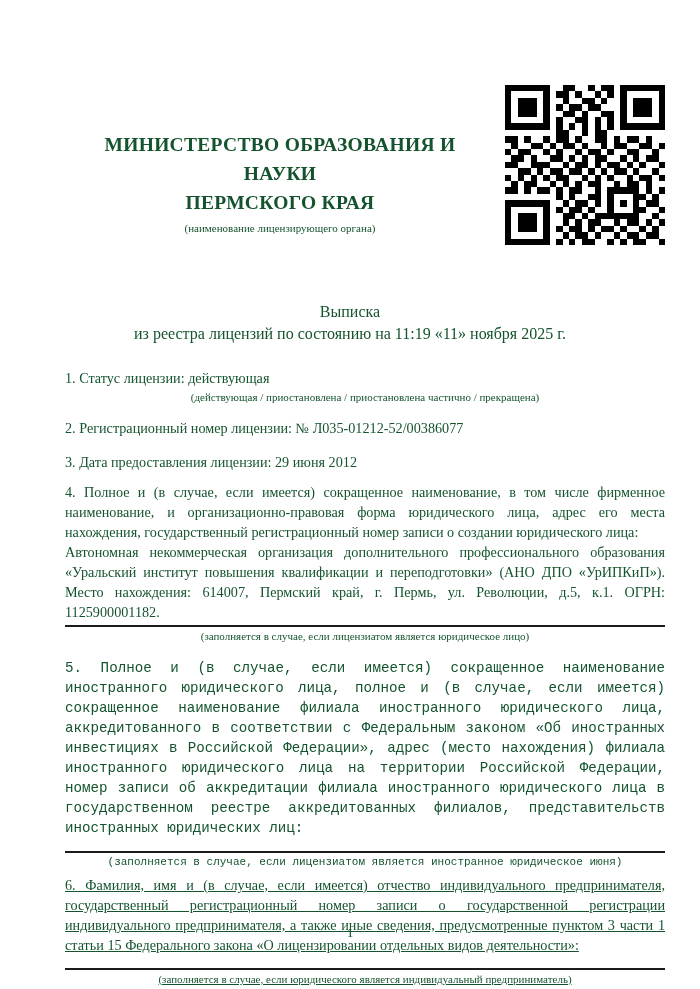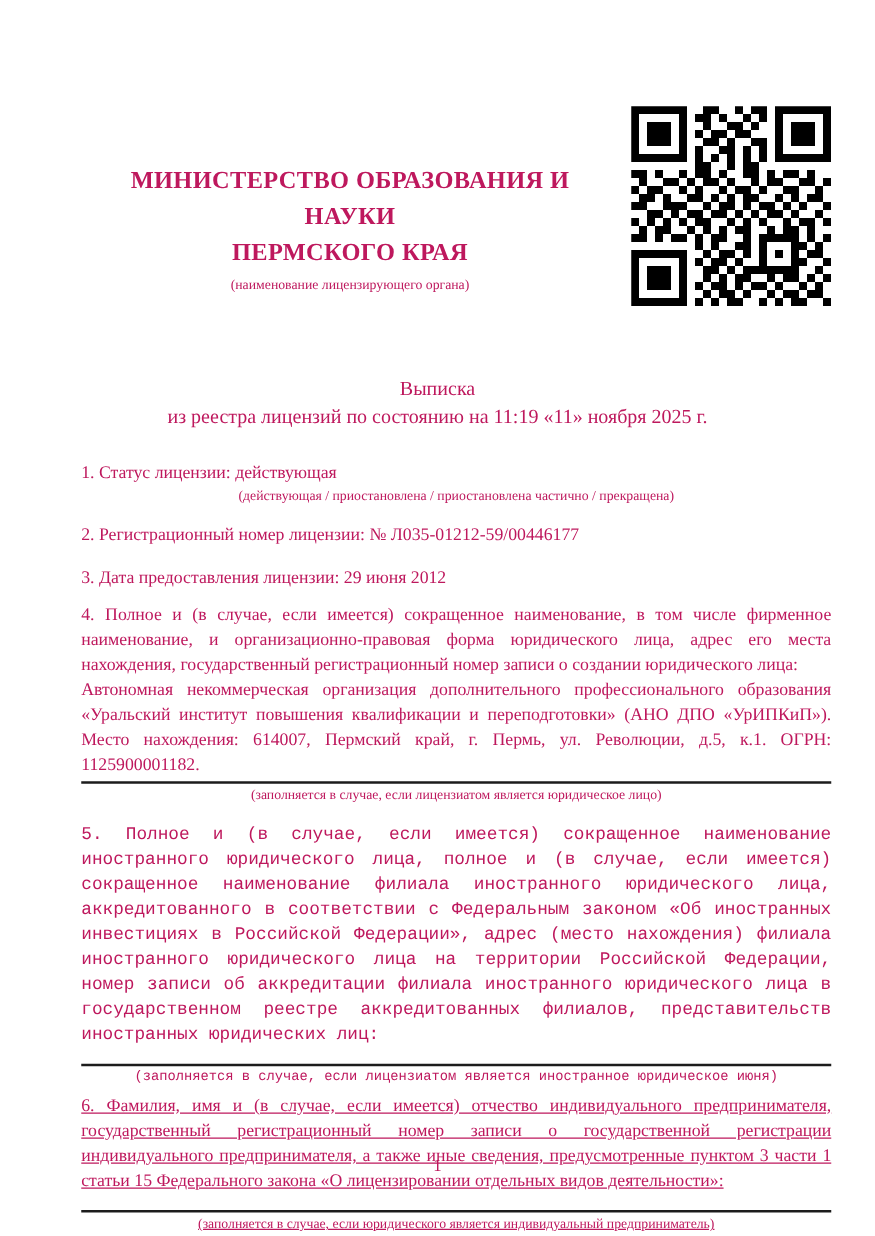--- a/index.html
+++ b/index.html
@@ -5,21 +5,21 @@
   html, body {
     margin: 0;
     padding: 0;
     background: #ffffff;
   }
   .page {
     position: relative;
     width: 700px;
     height: 989px;
     background: #ffffff;
-    color: #be185d;
+    color: #14532d;
     font-family: "Liberation Serif", "DejaVu Serif", serif;
     overflow: hidden;
   }
 
   
   .ministry-block {
     position: absolute;
     top: 130px;
     left: 68px;
     width: 424px;
@@ -451,21 +451,21 @@
   </div>
 
   <div class="content">
 
     <div class="item item-1">
       <p>1. Статус лицензии: действующая</p>
       <div class="note">(действующая / приостановлена / приостановлена частично / прекращена)</div>
     </div>
 
     <div class="item item-2">
-      <p>2. Регистрационный номер лицензии: № Л035-01212-59/00446177</p>
+      <p>2. Регистрационный номер лицензии: № Л035-01212-52/00386077</p>
     </div>
 
     <div class="item item-3">
       <p>3. Дата предоставления лицензии: 29 июня 2012</p>
     </div>
 
     <div class="item item-4">
       <p class="just">4. Полное и (в случае, если имеется) сокращенное наименование, в том числе фирменное наименование, и организационно-правовая форма юридического лица, адрес его места нахождения, государственный регистрационный номер записи о создании юридического лица:</p>
       <p class="just">Автономная некоммерческая организация дополнительного профессионального образования «Уральский институт повышения квалификации и переподготовки» (АНО ДПО «УрИПКиП»). Место нахождения: 614007, Пермский край, г. Пермь, ул. Революции, д.5, к.1. ОГРН: 1125900001182.</p>
       <hr class="rule tight">

